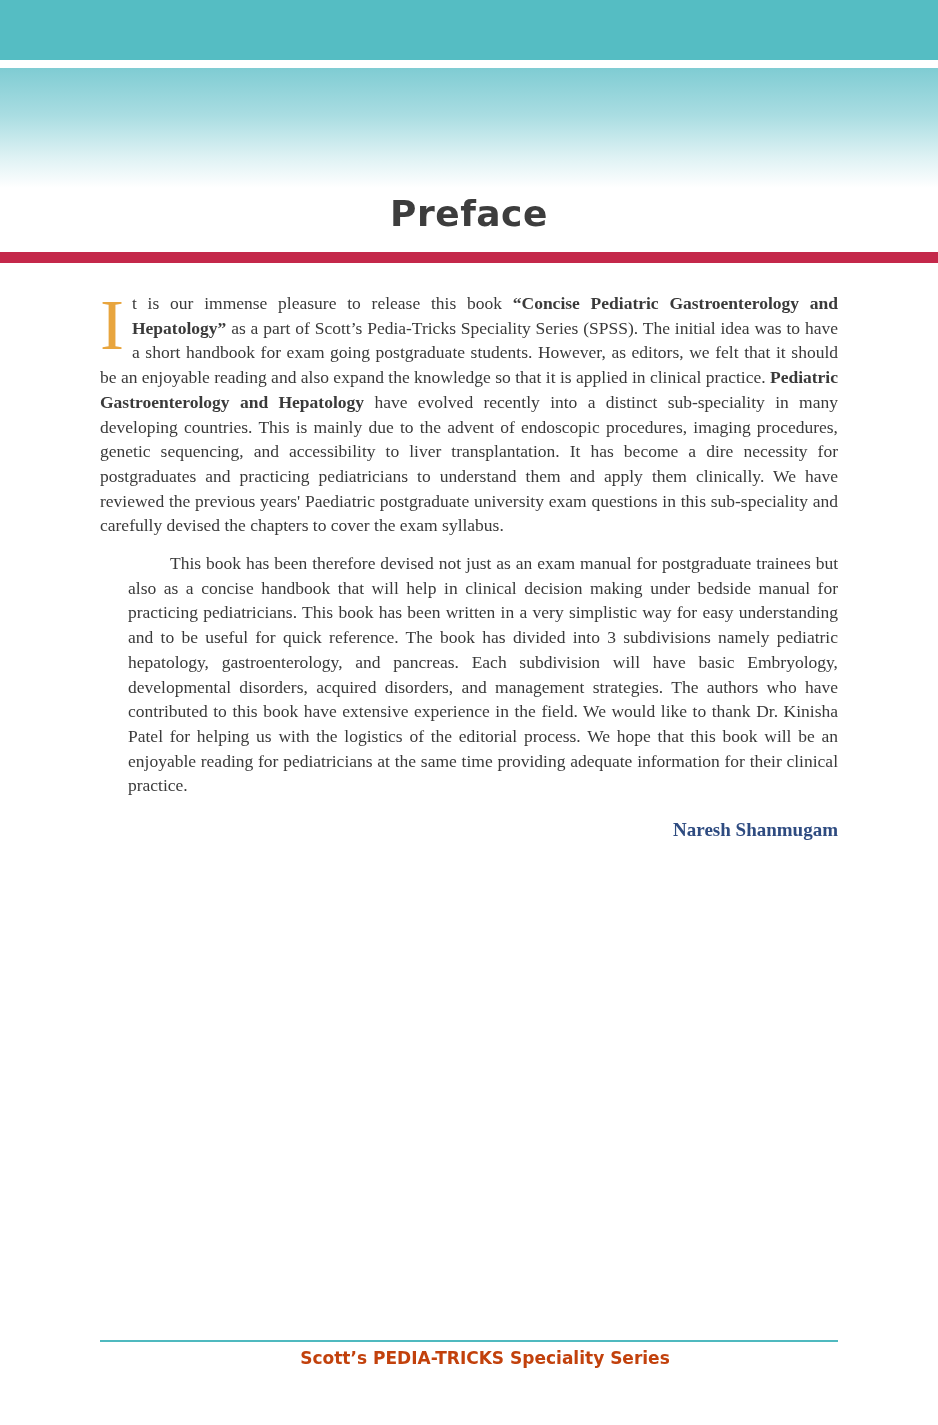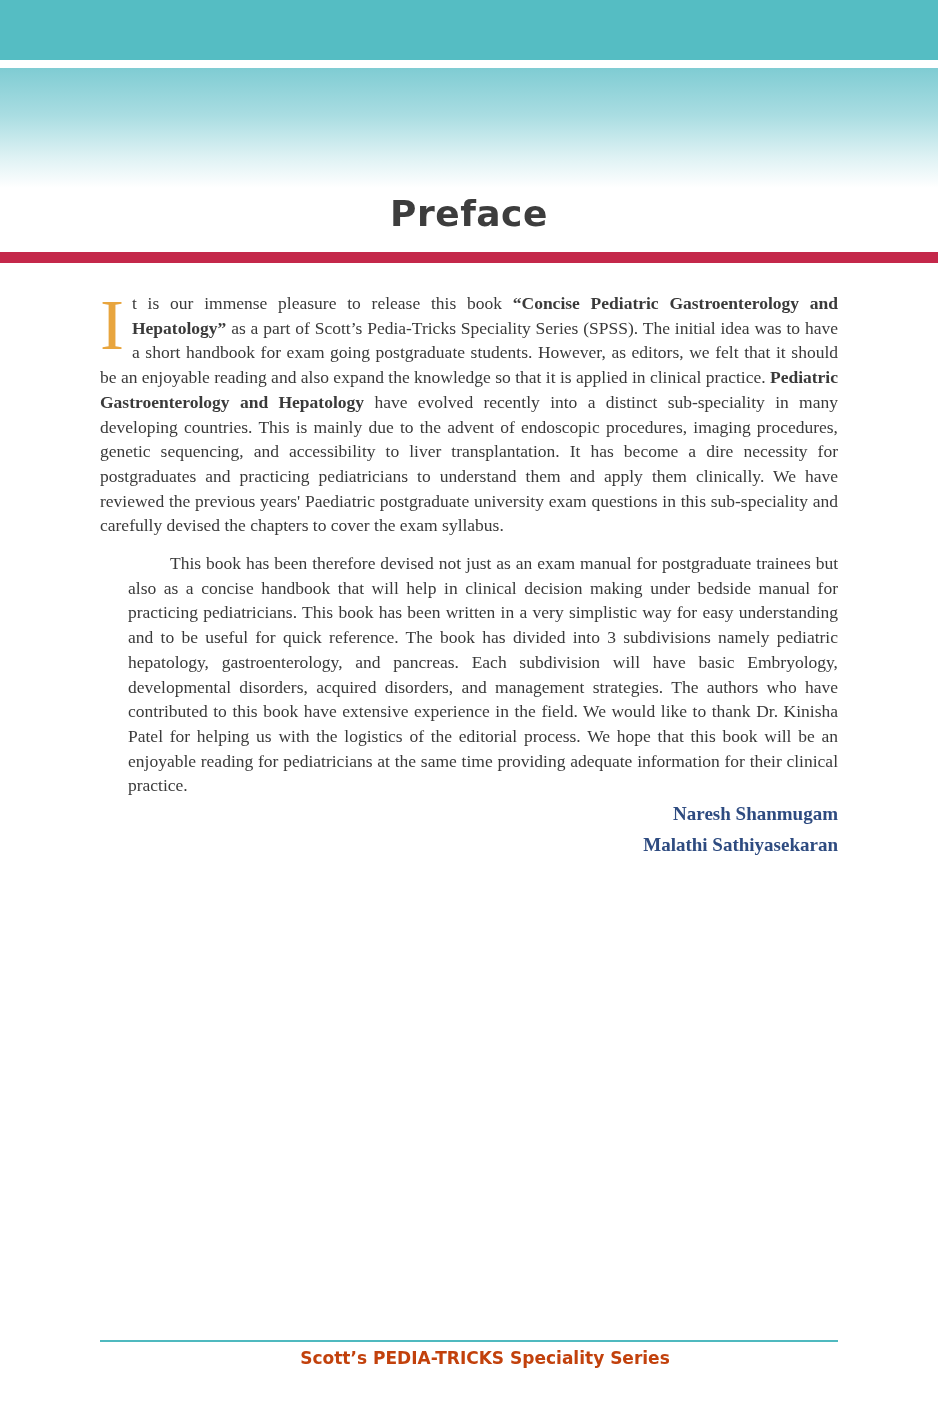--- a/index.html
+++ b/index.html
@@ -52,20 +52,21 @@
     padding:4px 8px 0 0;
     color:#e8a53e;
     font-family:"Liberation Serif", serif;
   }
   .para2 {
     margin-top:13px;
     text-indent:42px;
     margin-left:28px;
   }
   .signatures {
+    margin-top:16px;
     text-align:right;
     color:#2e4b80;
     font-weight:bold;
     font-size:19px;
     line-height:31px;
   }
   .footer-line {
     position:absolute;
     left:100px; right:100px;
     top:1340px;
@@ -98,21 +99,20 @@
   <div class="content">
 
     <p class="para1">
       <span class="dropcap">I</span><span>t is our immense pleasure to release this book </span><span class="b">“Concise Pediatric Gastroenterology and Hepatology”</span><span> as a part of Scott’s Pedia-Tricks Speciality Series (SPSS). The initial idea was to have a short handbook for exam going postgraduate students. However, as editors, we felt that it should be an enjoyable reading and also expand the knowledge so that it is applied in clinical practice. </span><span class="b">Pediatric Gastroenterology and Hepatology</span><span> have evolved recently into a distinct sub-speciality in many developing countries. This is mainly due to the advent of endoscopic procedures, imaging procedures, genetic sequencing, and accessibility to liver transplantation. It has become a dire necessity for postgraduates and practicing pediatricians to understand them and apply them clinically. We have reviewed the previous years' Paediatric postgraduate university exam questions in this sub-speciality and carefully devised the chapters to cover the exam syllabus.</span>
     </p>
 
     <p class="para2">This book has been therefore devised not just as an exam manual for postgraduate trainees but also as a concise handbook that will help in clinical decision making under bedside manual for practicing pediatricians. This book has been written in a very simplistic way for easy understanding and to be useful for quick reference. The book has divided into 3 subdivisions namely pediatric hepatology, gastroenterology, and pancreas. Each subdivision will have basic Embryology, developmental disorders, acquired disorders, and management strategies. The authors who have contributed to this book have extensive experience in the field. We would like to thank Dr. Kinisha Patel for helping us with the logistics of the editorial process. We hope that this book will be an enjoyable reading for pediatricians at the same time providing adequate information for their clinical practice.</p>
 
     <div class="signatures">
       <div>Naresh Shanmugam</div>
-      <div>Malathi Sathiyasekaran</div>
     </div>
 
   </div>
 
   <div class="footer-line"></div>
   <div class="footer-text">Scott’s PEDIA-TRICKS Speciality Series</div>
 
 </div>
 
 </body></html>

